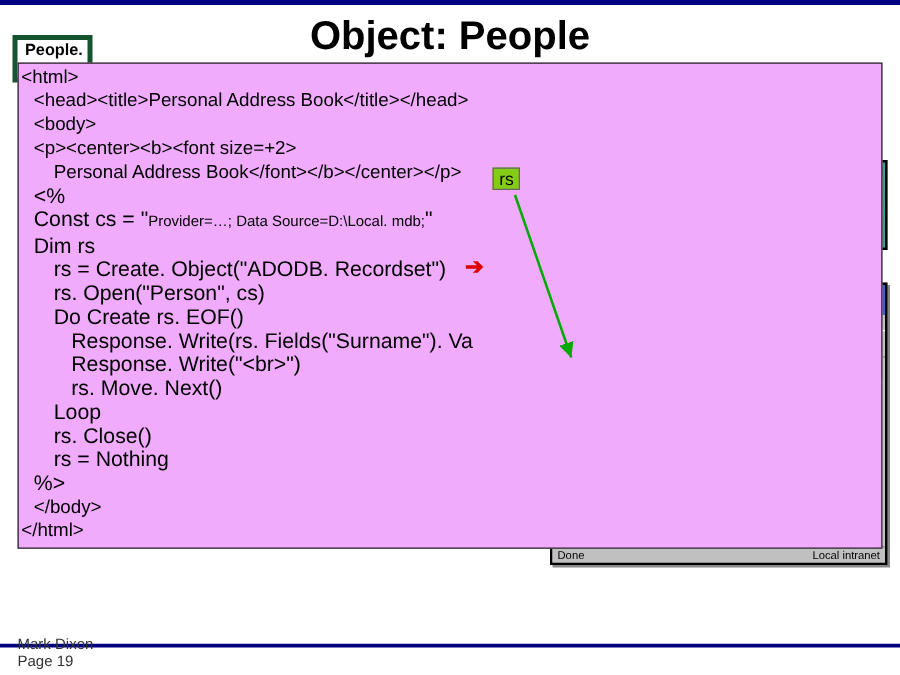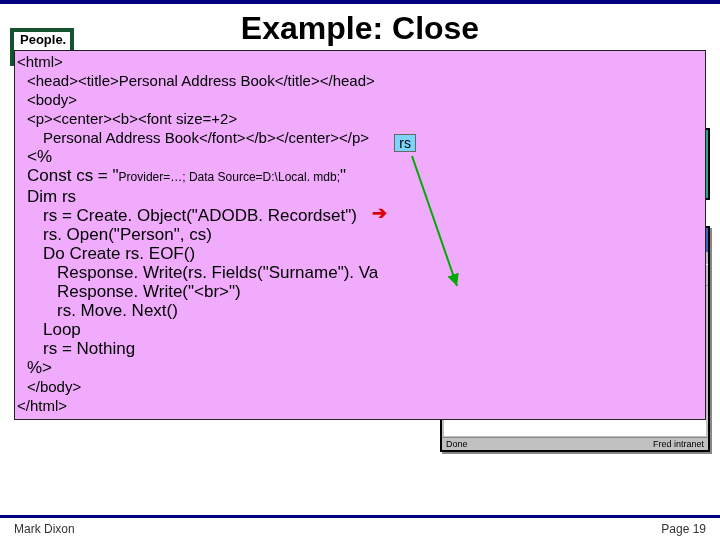--- a/index.html
+++ b/index.html
@@ -93,58 +93,59 @@
     color: #d00; font-size: 18px; font-weight: bold;
   }
   .arrow-green {
     position: absolute; left: 402px; top: 156px; z-index: 5;
   }
   .arrow-green svg { overflow: visible; }
 
   .footer {
     position: absolute; bottom: 4px; left: 14px; right: 14px;
     display: flex; justify-content: space-between;
-    font-size: 12px; color: #333;
+    font-size: 12px; color: #333; flex-direction: column;
   }
   .bottombar { position: absolute; bottom: 22px; left: 0; right: 0; height: 3px; background: #000080; }
   .rs-badge {
     position: absolute; right: 304px; top: 134px;
     border: 1px solid #666; padding: 0 4px; font-size: 14px;
-    background: #7dd3fc; z-index: 3;
+    background: #84cc16; z-index: 3;
   }
 </style>
 </head>
 <body>
 
 <div class="topbar"></div>
 
 <div class="slide">
   <div class="title-row">
     <div class="file-tab">People. as px</div>
-    <div class="slide-title">Example: Close</div>
+    <div class="slide-title">Object: People</div>
   </div>
 
   <div class="code-box">
     <div>&lt;html&gt;</div>
     <div class="ind1">&lt;head&gt;&lt;title&gt;Personal Address Book&lt;/title&gt;&lt;/head&gt;</div>
     <div class="ind1">&lt;body&gt;</div>
     <div class="ind1">&lt;p&gt;&lt;center&gt;&lt;b&gt;&lt;font size=+2&gt;</div>
     <div class="ind2">Personal Address Book&lt;/font&gt;&lt;/b&gt;&lt;/center&gt;&lt;/p&gt;</div>
     <div class="ind1 big">&lt;%</div>
     <div class="ind1 big">
       <span>Const cs = "</span><span class="sm">Provider=…; Data Source=D:\Local. mdb;</span><span>"</span>
     </div>
     <div class="ind1 big">Dim rs</div>
     <div class="ind2 big">rs = Create. Object("ADODB. Recordset")</div>
     <div class="ind2 big">rs. Open("Person", cs)</div>
     <div class="ind2 big">Do Create rs. EOF()</div>
     <div class="ind3 big">Response. Write(rs. Fields("Surname"). Va</div>
     <div class="ind3 big">Response. Write("&lt;br&gt;")</div>
     <div class="ind3 big">rs. Move. Next()</div>
     <div class="ind2 big">Loop</div>
+    <div class="ind2 big">rs. Close()</div>
     <div class="ind2 big">rs = Nothing</div>
     <div class="ind1 big">%&gt;</div>
     <div class="ind1">&lt;/body&gt;</div>
     <div>&lt;/html&gt;</div>
   </div>
 </div>
 
 <div class="rs-badge">rs</div>
 
 <table class="db-table">
@@ -226,21 +227,21 @@
   </div>
   <div class="page">
     <div class="pg-title">Personal Address Book</div>
     <div class="name">Dixon</div>
     <div class="name">Smith</div>
     <div class="name">Jones</div>
     <div class="name">Bloggs</div>
   </div>
   <div class="status">
     <span>Done</span>
-    <span>Fred intranet</span>
+    <span>Local intranet</span>
   </div>
 </div>
 
 <div class="bottombar"></div>
 <div class="footer">
   <span>Mark Dixon</span>
   <span>Page 19</span>
 </div>
 
 </body></html>

